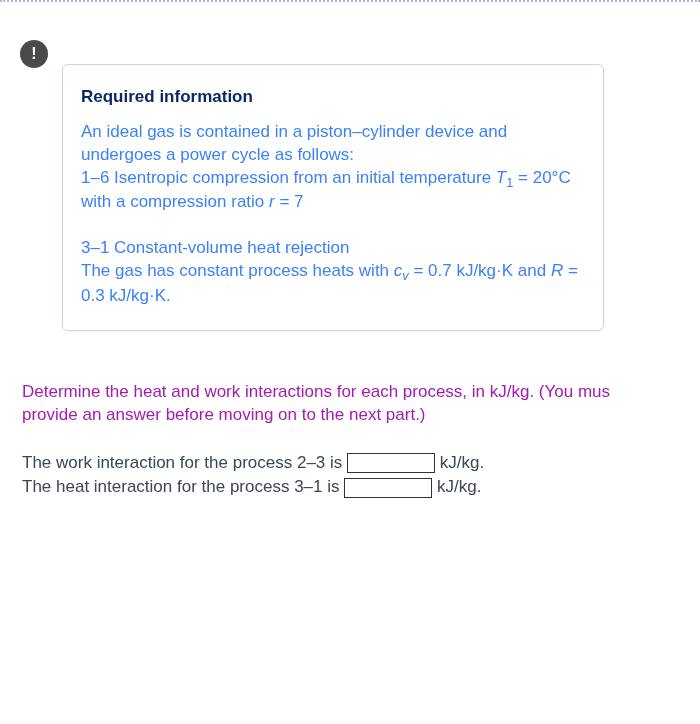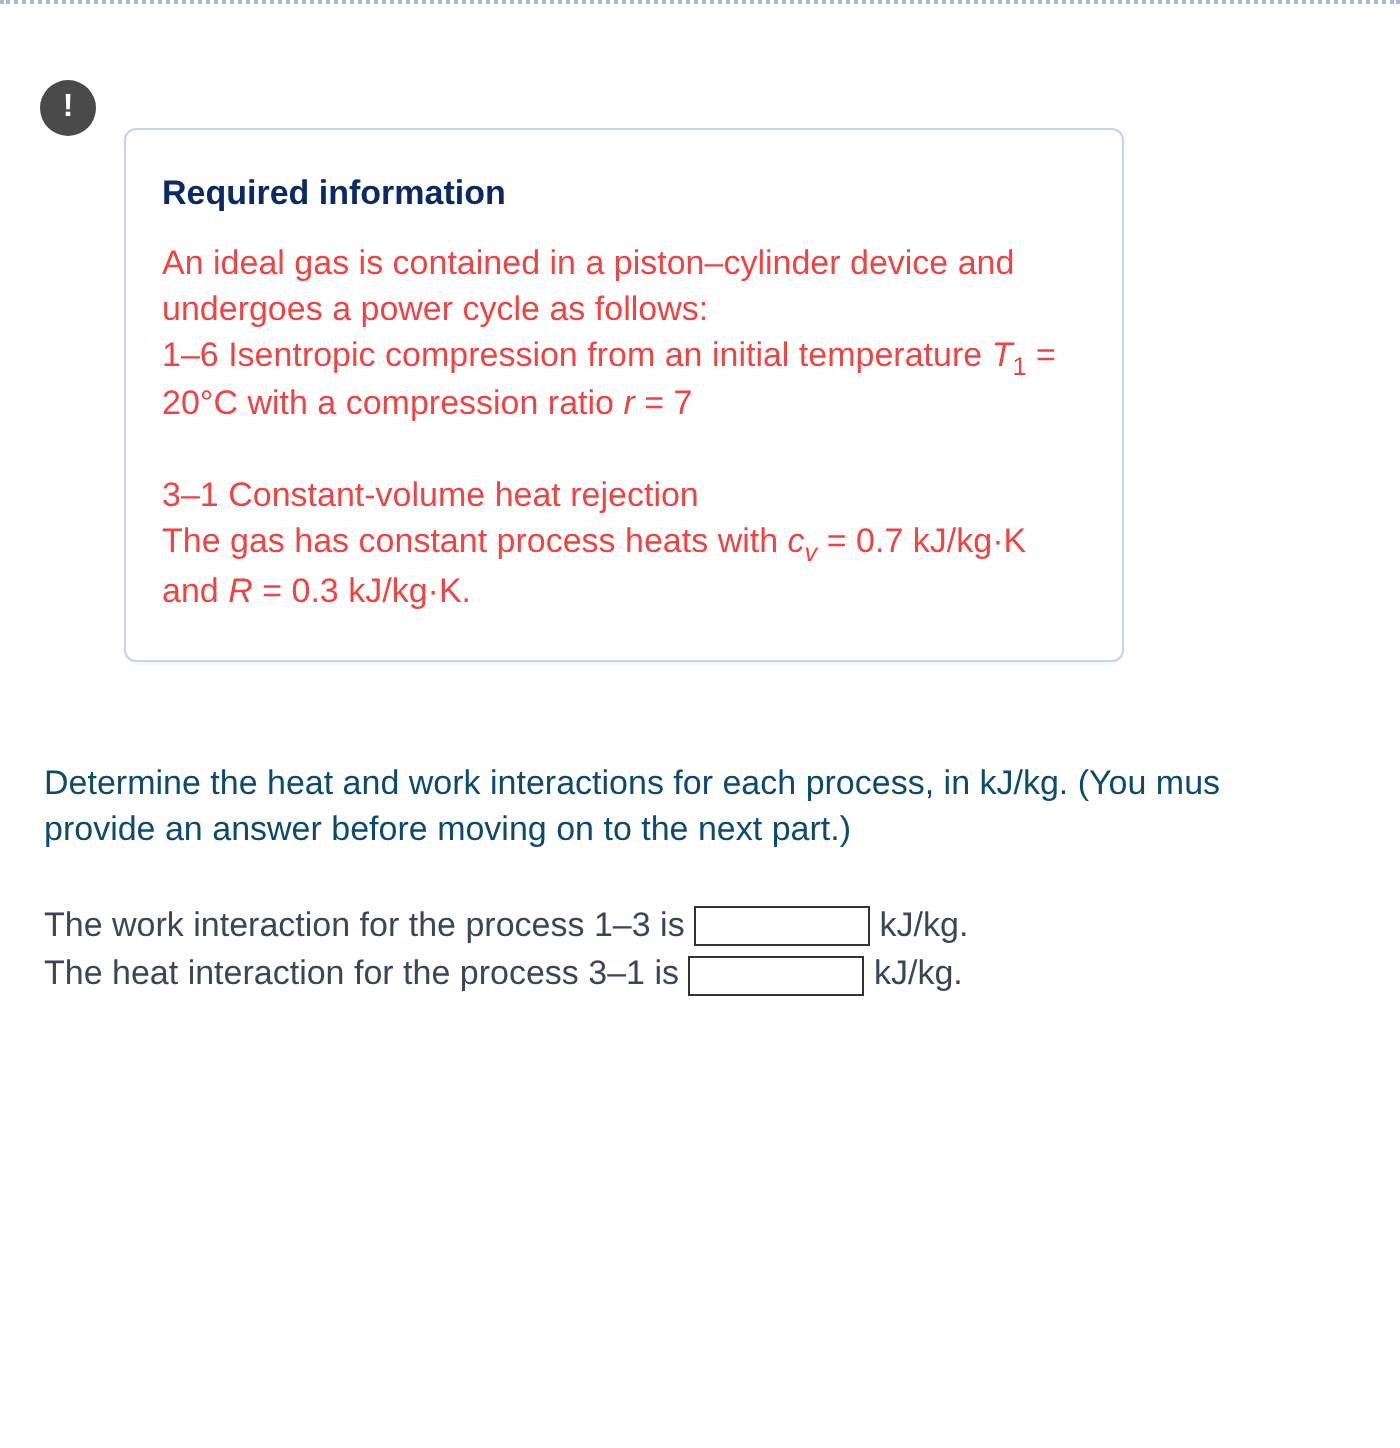--- a/index.html
+++ b/index.html
@@ -38,38 +38,38 @@
     font-weight: bold;
     font-size: 16px;
     z-index: 2;
   }
   .info-box {
     margin: 26px 10px 0 54px;
     border: 1px solid #c9d4e6;
     border-radius: 6px;
     padding: 22px 18px 22px 18px;
     box-shadow: 0 1px 2px rgba(0,0,0,0.05);
-    width: 500px;
+    width: 542px;
   }
   .info-title {
     color: #0a2a66;
     font-weight: bold;
     font-size: 17px;
     margin-bottom: 14px;
   }
   .info-body {
-    color: #ef4444;
+    color: #3b82f6;
     font-size: 17px;
     line-height: 1.35;
   }
   .info-body .ital { font-style: italic; }
   .info-body sub { font-size: 0.75em; vertical-align: sub; }
   .question {
     margin: 50px 8px 0 14px;
-    color: #0c4a6e;
+    color: #a21caf;
     font-size: 17px;
     line-height: 1.35;
   }
   .answers {
     margin: 24px 8px 0 14px;
     color: #3b4658;
     font-size: 17px;
     line-height: 1.45;
   }
   .ans-row {
@@ -109,20 +109,20 @@
     </div>
   </div>
 
   <div class="question">
     <span>Determine the heat and work interactions for each process, in kJ/kg. (You mus</span><br>
     <span>provide an answer before moving on to the next part.)</span>
   </div>
 
   <div class="answers">
     <div class="ans-row">
-      <span>The work interaction for the process 1–3 is </span><input class="ans-input" style=""><span> kJ/kg.</span>
+      <span>The work interaction for the process 2–3 is </span><input class="ans-input" style=""><span> kJ/kg.</span>
     </div>
     <div class="ans-row">
       <span>The heat interaction for the process 3–1 is </span><input class="ans-input" style=""><span> kJ/kg.</span>
     </div>
   </div>
 
 </div>
 
 </body></html>

